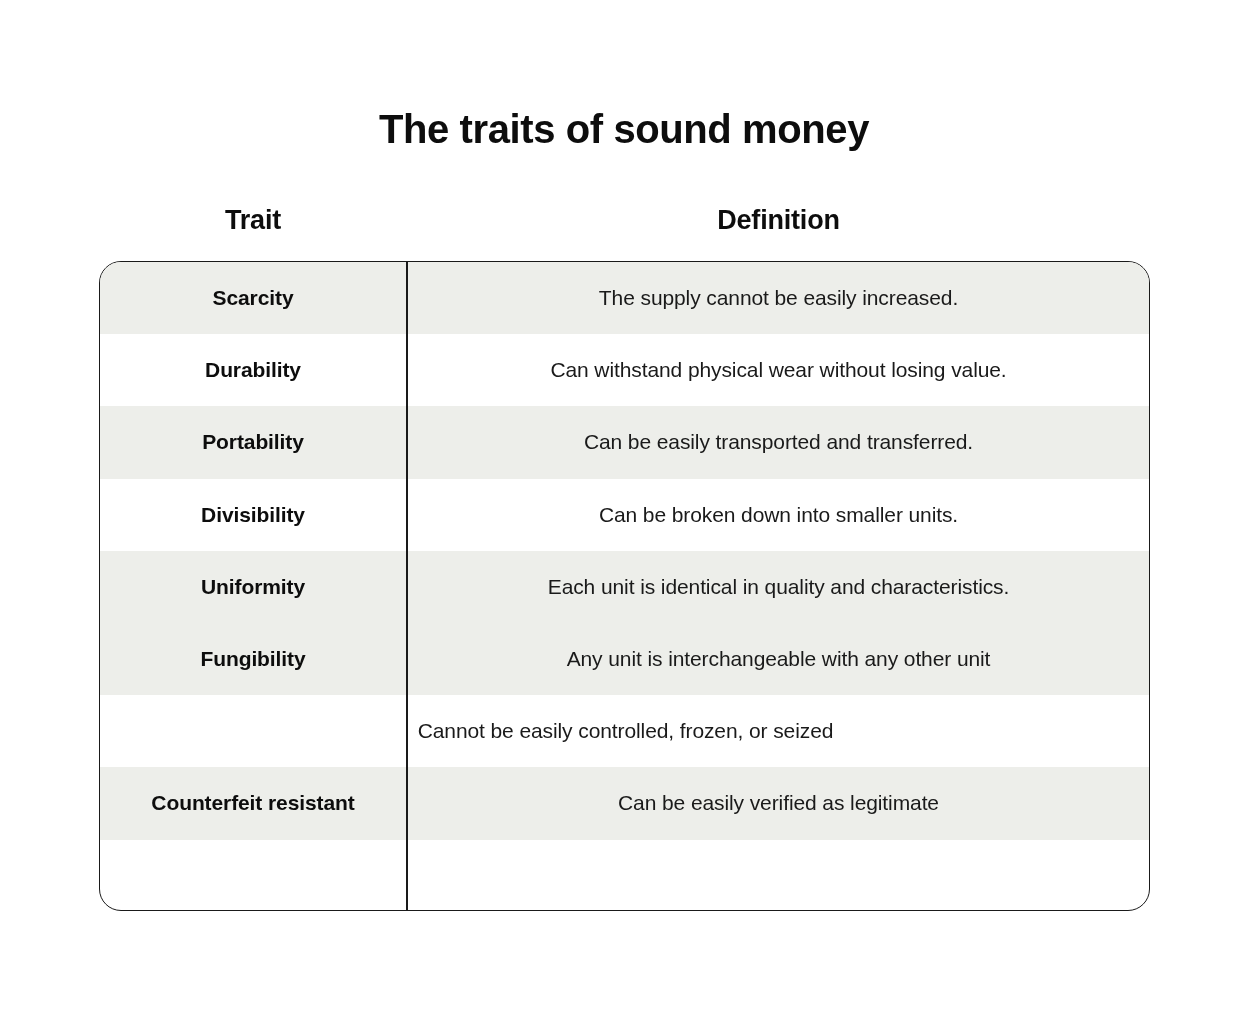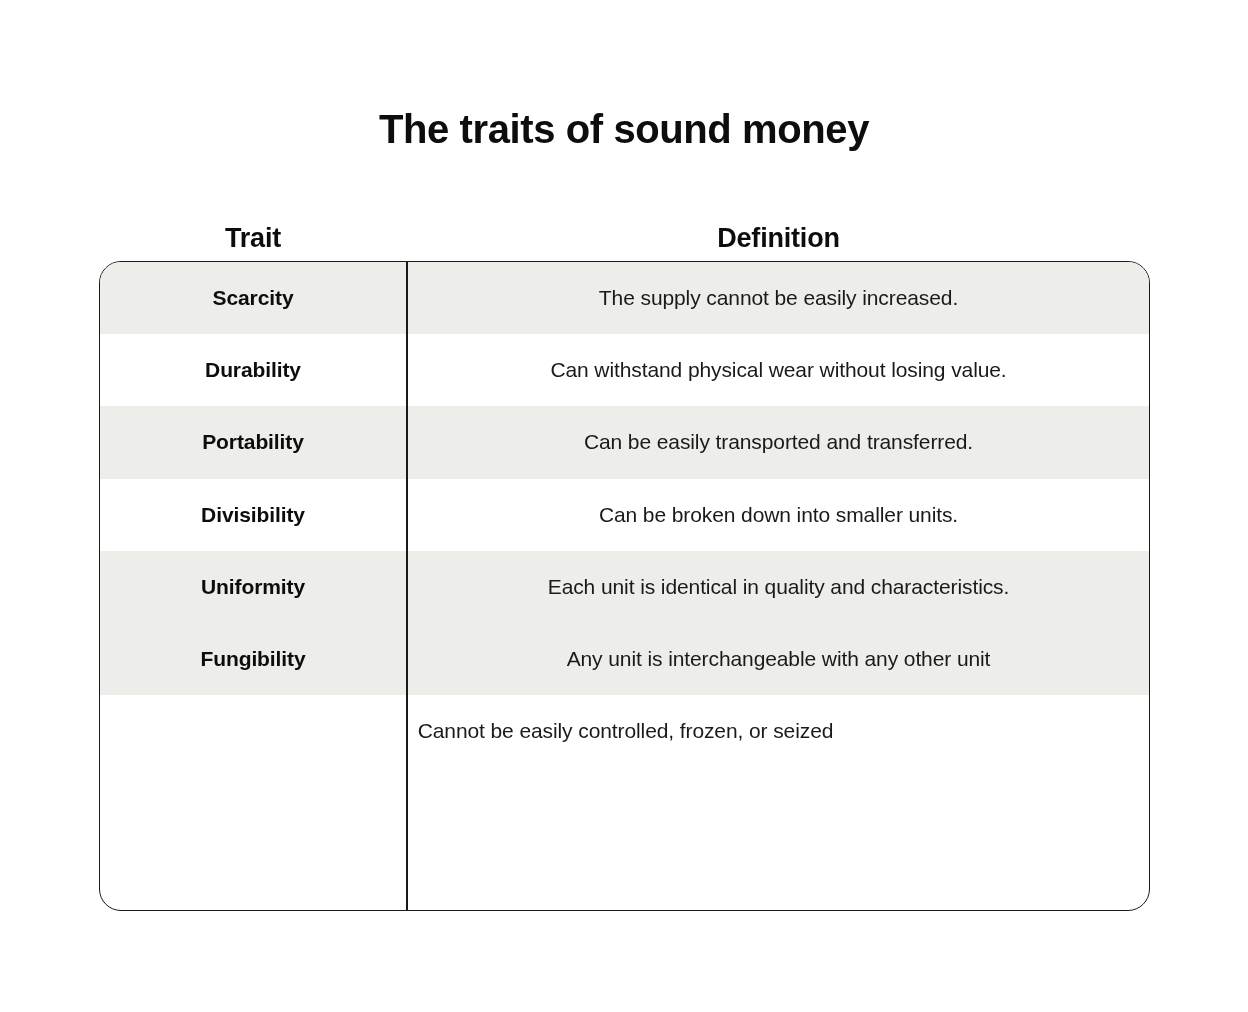--- a/index.html
+++ b/index.html
@@ -32,21 +32,21 @@
     font-size: 40px;
     font-weight: 700;
     letter-spacing: -0.4px;
     color: #0d0d0d;
     line-height: 58px;
   }
 
   
   .col-headers {
     position: absolute;
-    top: 216px;
+    top: 198px;
     left: 99px;
     width: 1051px;
     height: 44px;
     display: flex;
   }
   .col-header {
     display: flex;
     align-items: center;
     justify-content: center;
     font-size: 27px;
@@ -154,17 +154,21 @@
             <div class="cell trait">Uniformity</div>
             <div class="cell definition">Each unit is identical in quality and characteristics.</div>
           </div>
           <div class="row shaded">
             <div class="cell trait">Fungibility</div>
             <div class="cell definition">Any unit is interchangeable with any other unit</div>
           </div>
           <div class="row plain">
             <div class="cell definition">Cannot be easily controlled, frozen, or seized</div>
           </div>
+          <div class="row shaded">
+            <div class="cell trait">Counterfeit resistant</div>
+            <div class="cell definition">Can be easily verified as legitimate</div>
+          </div>
         </div>
     </div>
   </div>
 
 </div>
 
 </body></html>

